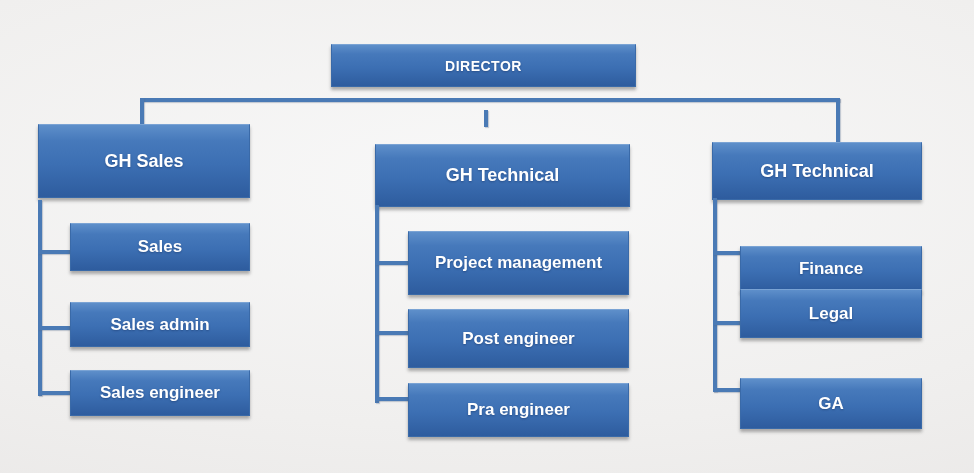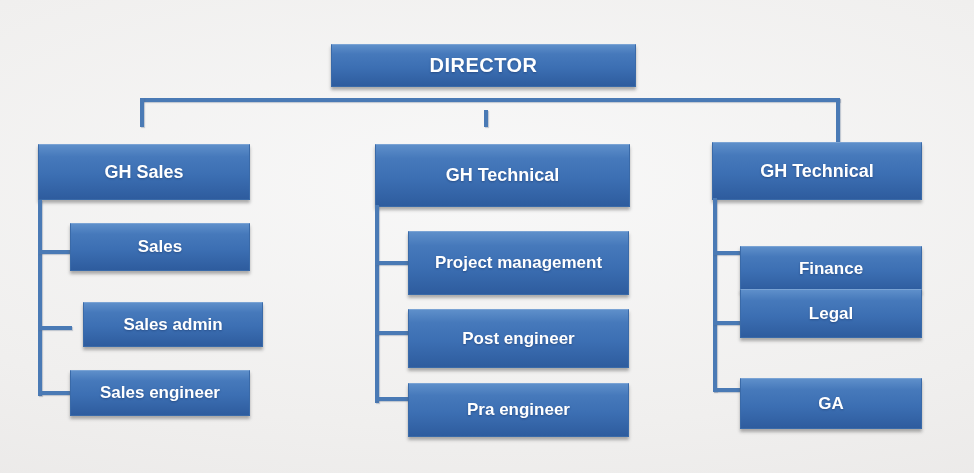--- a/index.html
+++ b/index.html
@@ -23,50 +23,50 @@
     color: #ffffff;
     font-weight: bold;
     text-align: center;
     background: linear-gradient(180deg, #5e8fca 0%, #4679bb 22%, #3c6fb3 55%, #2e5c9e 100%);
     border: 1px solid #3a6aa8;
     border-top-color: #7aa3d4;
     box-shadow: 0 3px 3px rgba(80, 80, 80, 0.45);
     text-shadow: 0 1px 2px rgba(20, 45, 90, 0.45);
     box-sizing: border-box;
   }
-  .node.root     { font-size: 20px; letter-spacing: 0.5px; }
+  .node.root     { font-size: 14px; letter-spacing: 0.5px; }
   .node.parent   { font-size: 18px; }
   .node.child    { font-size: 17px; }
   .connector {
     position: absolute;
     background: #4a7ab5;
     box-shadow: 1px 1px 1px rgba(90, 110, 140, 0.35);
   }
 </style>
 </head>
 <body>
 
 <div class="canvas">
 
   <div class="node root" style="left:331px; top:44px; width:305px; height:43px;">DIRECTOR</div>
 
   <div class="connector" style="left:140px; top:98px; width:700px; height:4px;"></div>
   <div class="connector" style="left:140px; top:98px; width:4px; height:29px;"></div>
   <div class="connector" style="left:484px; top:110px; width:4px; height:17px;"></div>
   <div class="connector" style="left:836px; top:98px; width:4px; height:46px;"></div>
 
-  <div class="node parent" style="left:38px; top:144px; width:212px; height:56px;">GH Sales</div>
+  <div class="node parent" style="left:38px; top:124px; width:212px; height:74px;">GH Sales</div>
 
   <div class="connector" style="left:38px; top:200px; width:4px; height:196px;"></div>
   <div class="connector" style="left:38px; top:250px; width:34px; height:4px;"></div>
   <div class="connector" style="left:38px; top:326px; width:34px; height:4px;"></div>
   <div class="connector" style="left:38px; top:391px; width:34px; height:4px;"></div>
 
   <div class="node child" style="left:70px; top:223px; width:180px; height:48px;">Sales</div>
-  <div class="node child" style="left:83px; top:302px; width:180px; height:45px;">Sales admin</div>
+  <div class="node child" style="left:70px; top:302px; width:180px; height:45px;">Sales admin</div>
   <div class="node child" style="left:70px; top:370px; width:180px; height:46px;">Sales engineer</div>
 
   <div class="node parent" style="left:375px; top:144px; width:255px; height:63px;">GH Technical</div>
 
   <div class="connector" style="left:375px; top:205px; width:4px; height:198px;"></div>
   <div class="connector" style="left:375px; top:261px; width:35px; height:4px;"></div>
   <div class="connector" style="left:375px; top:331px; width:35px; height:4px;"></div>
   <div class="connector" style="left:375px; top:397px; width:35px; height:4px;"></div>
 
   <div class="node child" style="left:408px; top:309px; width:221px; height:59px;">Post engineer</div>

